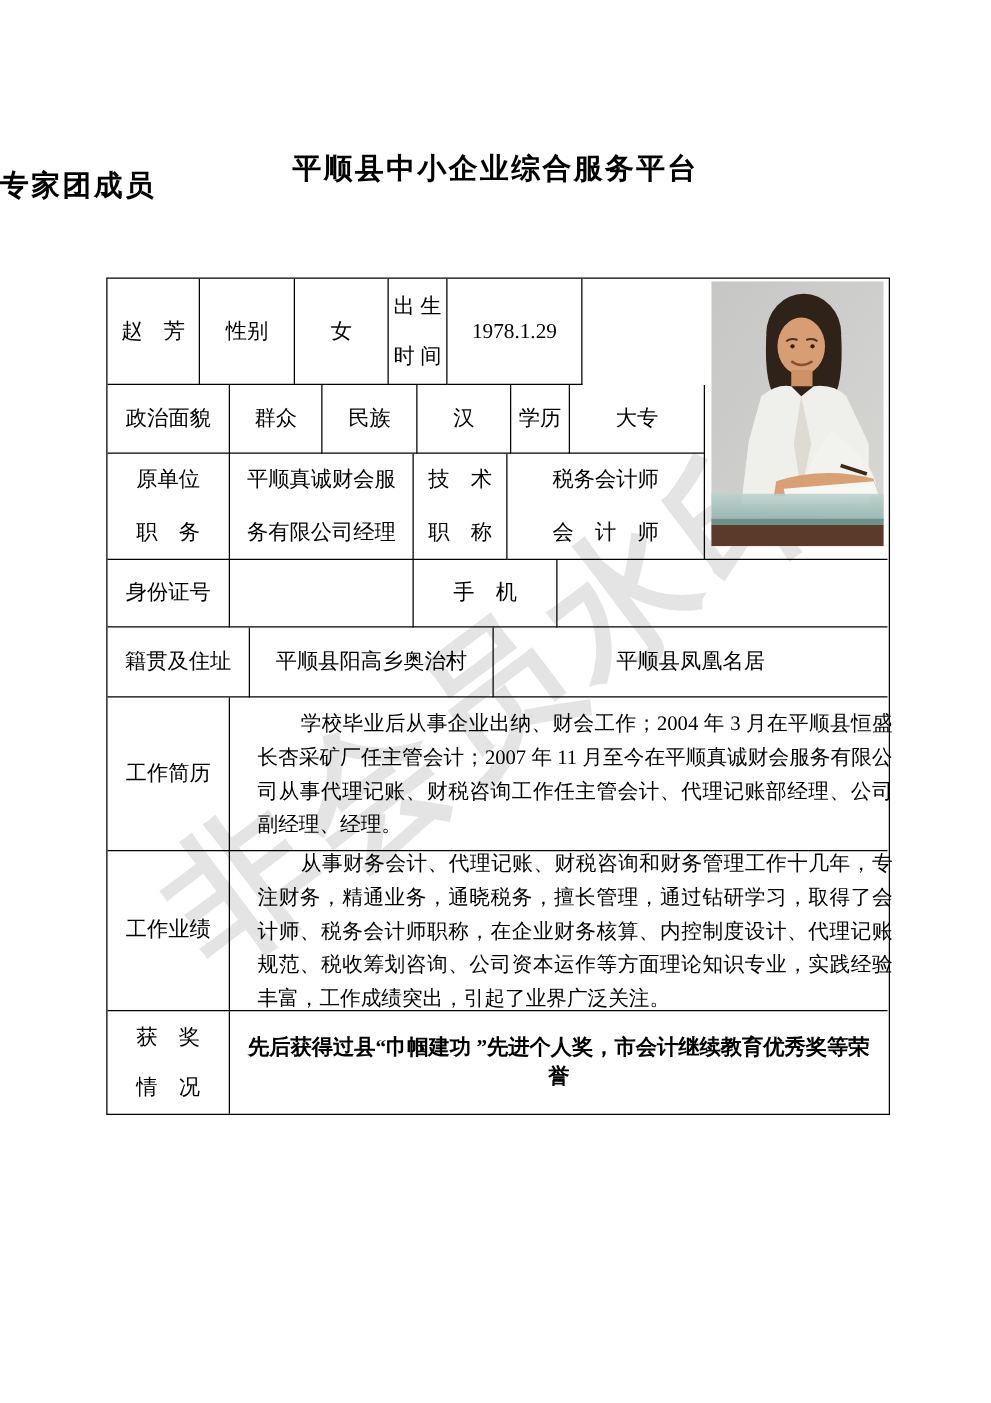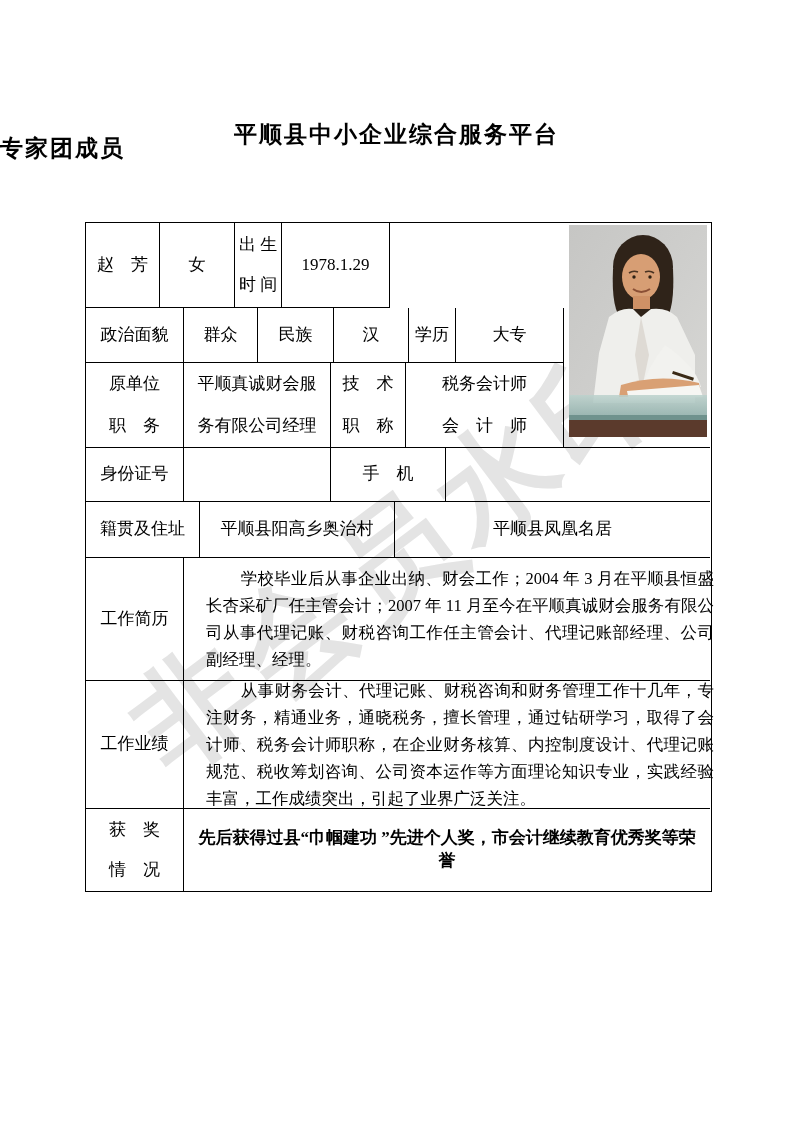--- a/index.html
+++ b/index.html
@@ -88,20 +88,21 @@
 
   <div class="watermark">非会员水印</div>
 
   <div class="title">平顺县中小企业综合服务平台</div>
   <div class="subtitle">专家团成员</div>
 
   <div class="tbl">
 
     <div class="r">
       <div class="c w74 h85">赵　芳</div>
+      <div class="c w76 h85">性别</div>
       <div class="c w75 h85">女</div>
       <div class="c w47 h85 two40">
         <span>出 生</span>
         <span>时 间</span>
       </div>
       <div class="c w108 h85">1978.1.29</div>
       <div class="c w146 h85 noR noB"></div>
     </div>
 
     <div class="r">

